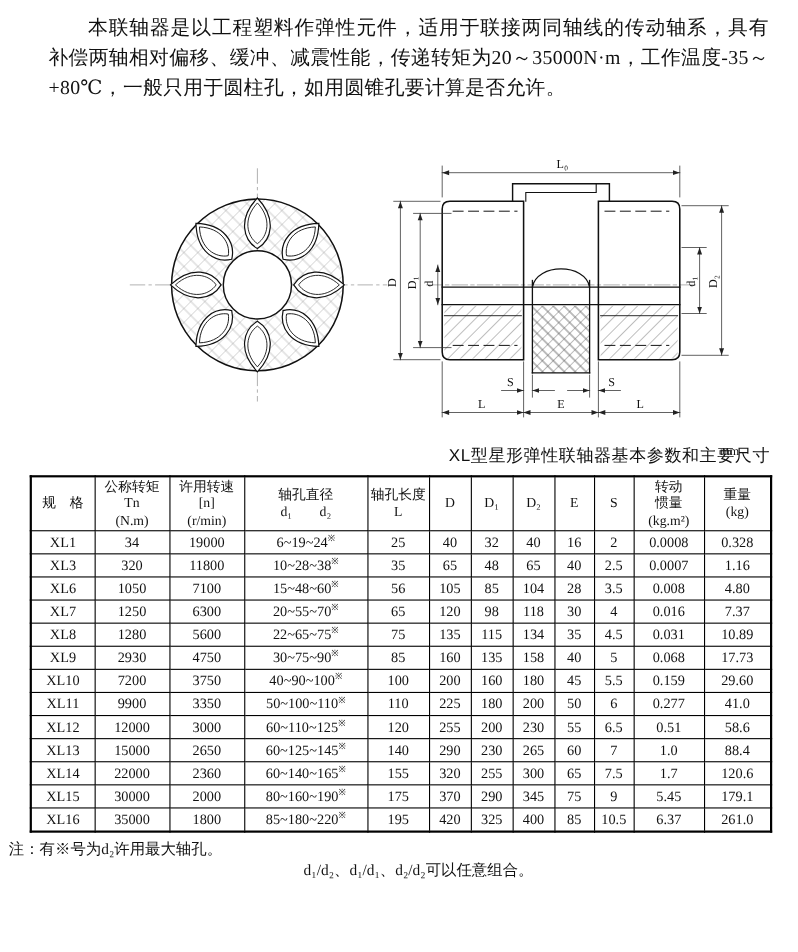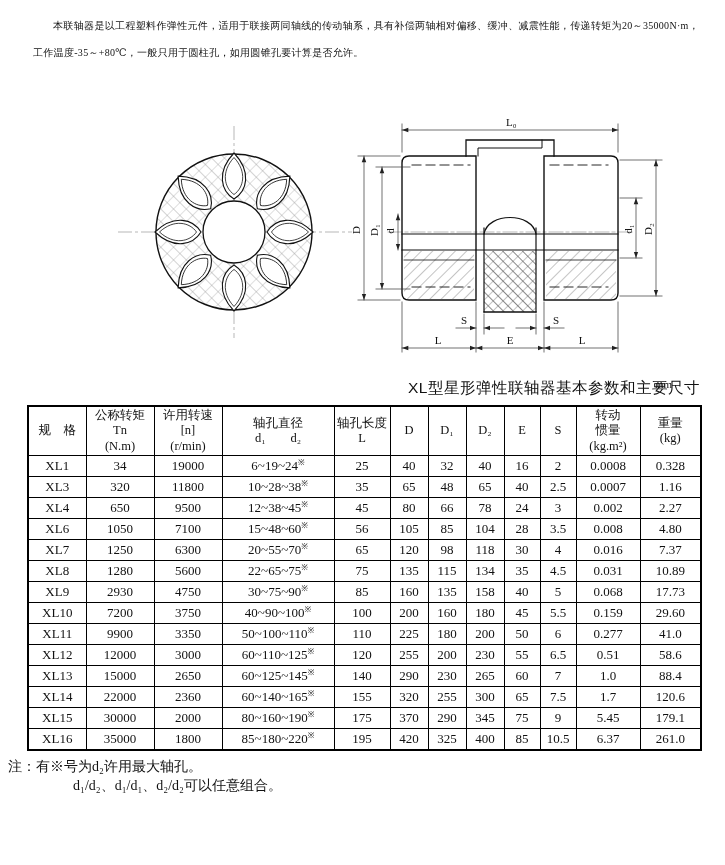--- a/index.html
+++ b/index.html
@@ -2,22 +2,22 @@
 <html><head>
 <meta charset="utf-8">
 <style>
   html,body{margin:0;padding:0;}
   body{
     width:725px;height:865px;background:#ffffff;color:#111;
     font-family:"Liberation Serif","DejaVu Serif",serif;
     overflow:hidden;position:relative;
   }
   .intro{
-    margin:0;padding:12px 26px 0 33px;
-    font-size:10px;line-height:27px;text-align:justify;
+    margin:0;padding:12px 26px 0 44px;
+    font-size:18px;line-height:27px;text-align:justify;
     text-indent:2em;letter-spacing:0.3px;
   }
   .drawing-wrap{margin-top:44px;padding-left:30px;}
   svg{display:block;}
   .tbl-title-row{
     position:relative;width:673px;margin:14px 0 0 27px;height:24px;
   }
   .tbl-title{
     display:block;text-align:right;
     font-family:Liberation Sans, sans-serif;
@@ -39,21 +39,21 @@
   table.params th{
     font-weight:normal;font-size:12.5px;line-height:1.22;
     white-space:pre-line;height:46px;padding:1px 0;
   }
   table.params td{font-size:13px;height:20px;line-height:20px;}
   sup.mk{font-size:8px;line-height:0;vertical-align:super;}
   .c-spec{width:58px}.c-tq{width:68px}.c-sp{width:68px}.c-bore{width:112px}
   .c-len{width:56px}.c-D{width:38px}.c-D1{width:38px}.c-D2{width:38px}
   .c-E{width:36px}.c-S{width:36px}.c-in{width:64px}.c-wt{width:61px}
   .notes{margin:6px 0 0 8px;font-size:14px;line-height:19px;}
-  .notes .n2{margin-left:65px;}
+  .notes .n2{margin-left:28px;text-align:center;}
   .dimtxt{font-family:"Liberation Serif","DejaVu Serif",serif;font-size:11px;fill:#111;}
 </style>
 </head>
 <body>
 
 <p class="intro">本联轴器是以工程塑料作弹性元件，适用于联接两同轴线的传动轴系，具有补偿两轴相对偏移、缓冲、减震性能，传递转矩为20～35000N·m，工作温度-35～+80℃，一般只用于圆柱孔，如用圆锥孔要计算是否允许。</p>
 
 <div class="drawing-wrap">
 <svg width="725" height="252" viewBox="0 0 725 252">
   <defs>
@@ -251,34 +251,20 @@
         <td>35</td>
         <td>65</td>
         <td>48</td>
         <td>65</td>
         <td>40</td>
         <td>2.5</td>
         <td>0.0007</td>
         <td>1.16</td>
       </tr>
       <tr>
-        <td>XL4</td>
-        <td>650</td>
-        <td>9500</td>
-        <td>12~38~45<sup class="mk">※</sup></td>
-        <td>45</td>
-        <td>80</td>
-        <td>66</td>
-        <td>78</td>
-        <td>24</td>
-        <td>3</td>
-        <td>0.002</td>
-        <td>2.27</td>
-      </tr>
-      <tr>
         <td>XL6</td>
         <td>1050</td>
         <td>7100</td>
         <td>15~48~60<sup class="mk">※</sup></td>
         <td>56</td>
         <td>105</td>
         <td>85</td>
         <td>104</td>
         <td>28</td>
         <td>3.5</td>

